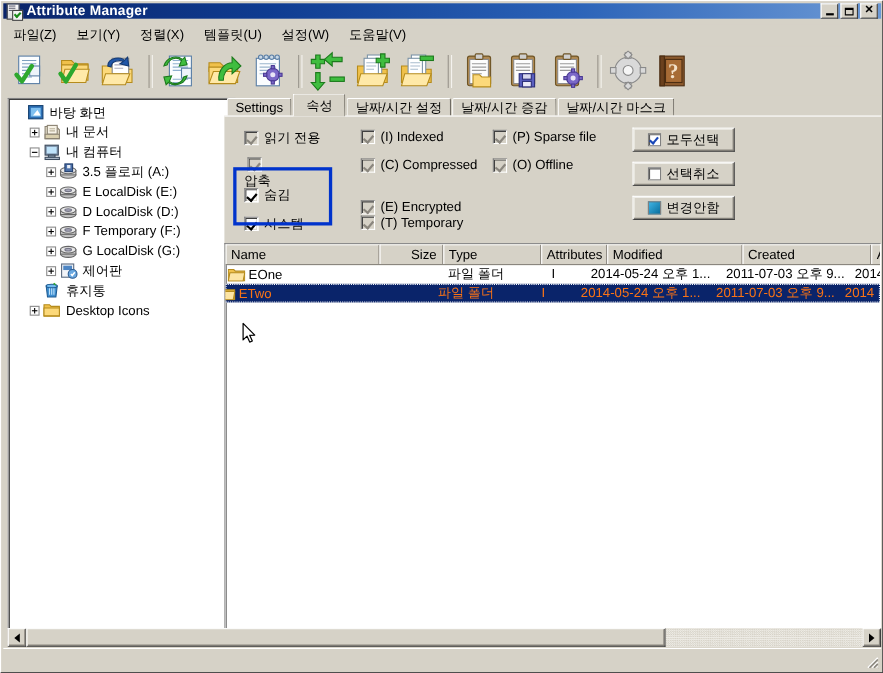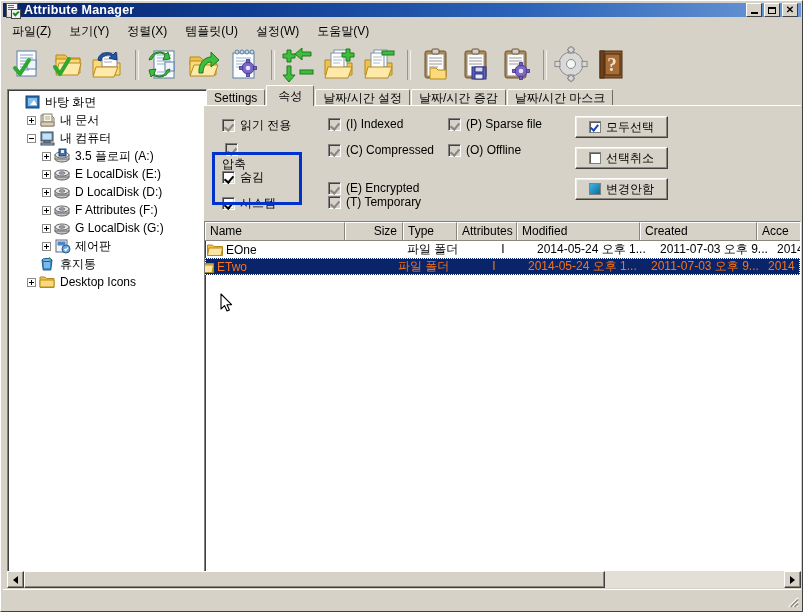--- a/index.html
+++ b/index.html
@@ -784,21 +784,21 @@
           <span class="tlabel">D LocalDisk (D:)</span>
         </div>
         <div class="tnode" style="padding-left: 30px;">
           <span class="texp plus"></span>
           <span class="ticon"><svg width="18" height="16" viewBox="0 0 18 16">
               <ellipse cx="8" cy="11" rx="7" ry="3" fill="#c0c0c0" stroke="#666"></ellipse>
               <rect x="1" y="7" width="14" height="4" fill="#d4d4d4" stroke="#666"></rect>
               <ellipse cx="8" cy="7" rx="7" ry="3" fill="#e8e8e8" stroke="#666"></ellipse>
               <ellipse cx="8" cy="7" rx="3" ry="1.2" fill="#aab" stroke="#778"></ellipse>
             </svg></span>
-          <span class="tlabel">F Attributes (F:)</span>
+          <span class="tlabel">F Temporary (F:)</span>
         </div>
         <div class="tnode" style="padding-left: 30px;">
           <span class="texp plus"></span>
           <span class="ticon"><svg width="18" height="16" viewBox="0 0 18 16">
               <ellipse cx="8" cy="11" rx="7" ry="3" fill="#c0c0c0" stroke="#666"></ellipse>
               <rect x="1" y="7" width="14" height="4" fill="#d4d4d4" stroke="#666"></rect>
               <ellipse cx="8" cy="7" rx="7" ry="3" fill="#e8e8e8" stroke="#666"></ellipse>
               <ellipse cx="8" cy="7" rx="3" ry="1.2" fill="#aab" stroke="#778"></ellipse>
             </svg></span>
           <span class="tlabel">G LocalDisk (G:)</span>
@@ -899,21 +899,21 @@
     </div>
     <div class="pbtn" style="left:371px; top:93px;">
       <span class="mini mfill"></span>
       <span>변경안함</span>
     </div>
 
     <div class="listview">
       <div class="lv-header" id="lv-header">
           <div class="lv-th" style="width: 140px;"><span>Name</span></div>
           <div class="lv-th right" style="width: 58px;"><span>Size</span></div>
-          <div class="lv-th" style="width: 54px;"><span>Type</span></div>
+          <div class="lv-th" style="width: 89px;"><span>Type</span></div>
           <div class="lv-th" style="width: 60px;"><span>Attributes</span></div>
           <div class="lv-th" style="width: 123px;"><span>Modified</span></div>
           <div class="lv-th" style="width: 117px;"><span>Created</span></div>
           <div class="lv-th" style="width: 45px;"><span>Acce</span></div>
         </div>
       <div id="lv-body">
           <div class="lv-row">
             <div class="lv-td name" style="width: 140px;">
               <span class="folder-ico"><svg width="16" height="13" viewBox="0 0 16 13">
                   <path d="M0.5 2 h5 l1.5 1.5 h8.5 v9 H0.5z" fill="#f0c14b" stroke="#b58b1c"></path>

